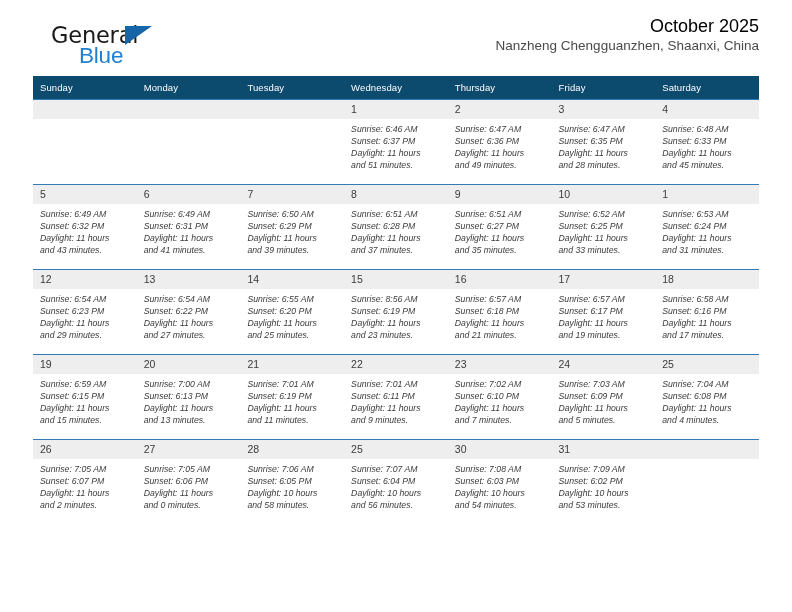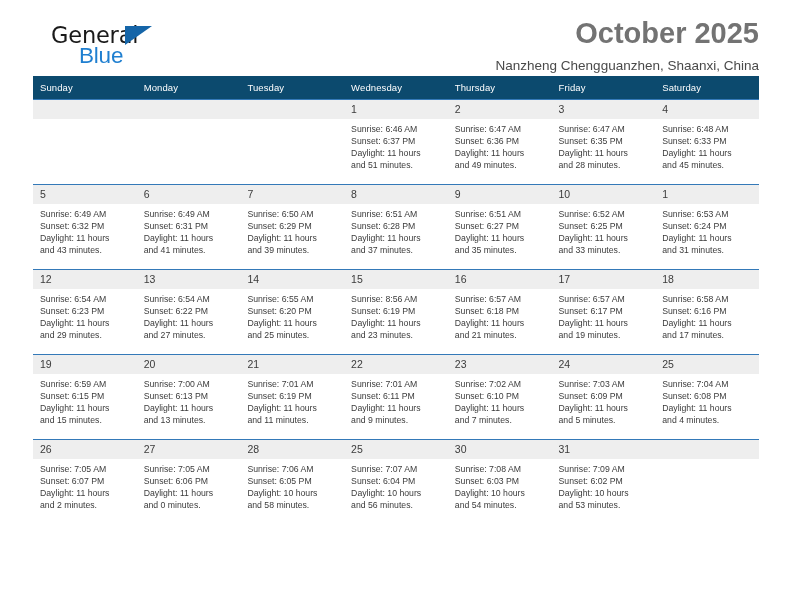--- a/index.html
+++ b/index.html
@@ -62,28 +62,27 @@
     font-family: Liberation Sans, sans-serif;
   }
 
   .title-block {
     position: absolute;
     right: 0px;
     top: 16px;
     text-align: right;
   }
   .cal-title {
-    font-size: 29px;
-    color: #737373;
-    font-weight: bold;
+    font-size: 18px;
+    color: #000000;
+    font-weight: normal;
     line-height: 1.2;
     white-space: nowrap;
   }
   .cal-subtitle {
-    margin-top: 7px;
     font-size: 13.5px;
     color: #4a4a4a;
     white-space: nowrap;
   }
 
   
   .calendar {
     width: 726px;
     border-collapse: collapse;
     table-layout: fixed;
@@ -115,20 +114,21 @@
     line-height: 11px;
   }
   .daynum.empty {
     color: transparent;
   }
   .details {
     padding: 5px 7px 0 7px;
     font-size: 8.7px;
     line-height: 11.9px;
     color: #3b3b3b;
+    font-style: italic;
   }
   .details div {
     white-space: nowrap;
   }
 </style>
 </head>
 <body>
 
 <div class="page">
 

